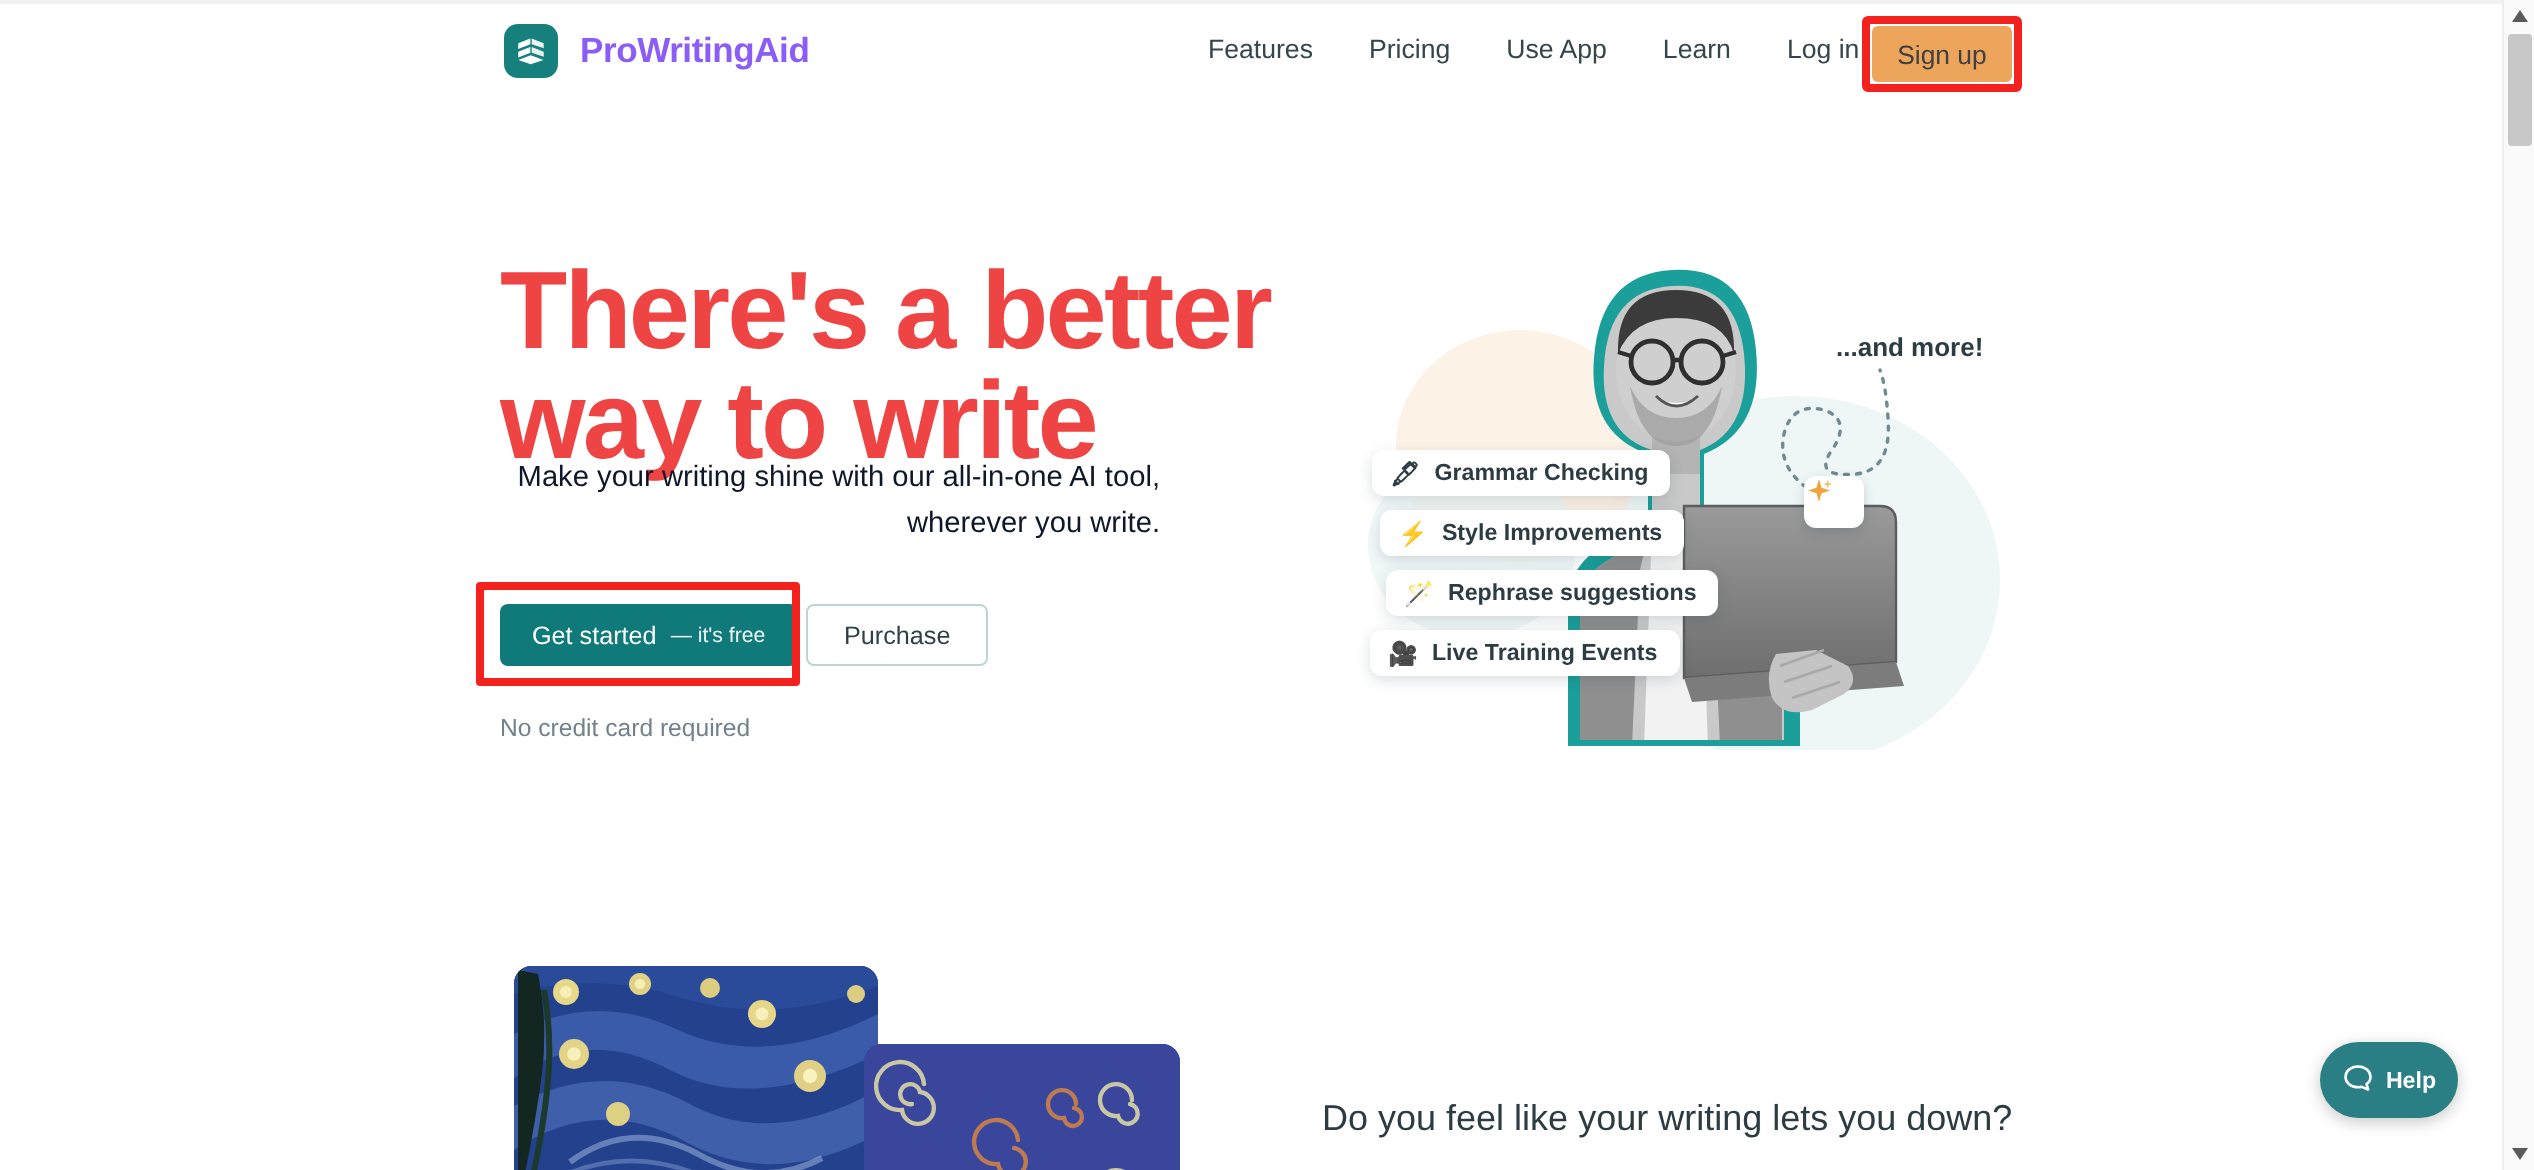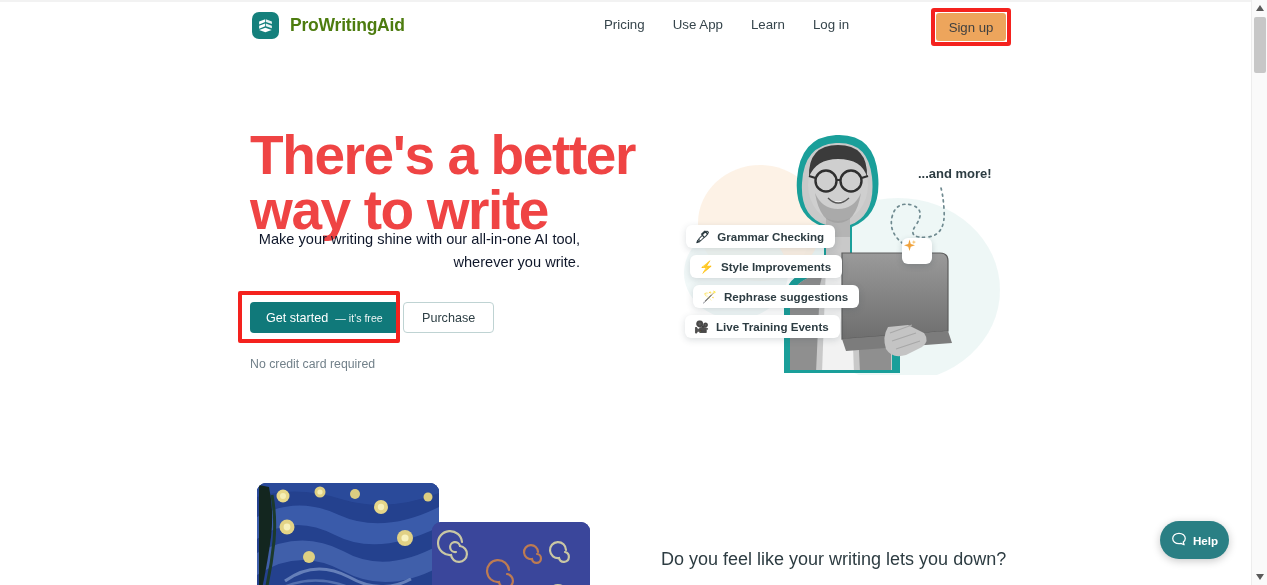--- a/index.html
+++ b/index.html
@@ -28,21 +28,21 @@
     position:absolute; left:252px; top:8px;
     display:flex; align-items:center; gap:11px;
   }
   #logo-mark {
     width:27px; height:27px; border-radius:7px;
     background:#15807c;
     display:flex; align-items:center; justify-content:center;
     flex:none;
   }
   #brand-name {
-    font-size:17.5px; font-weight:bold; color:#4d7c0f;
+    font-size:17.5px; font-weight:bold; color:#8b5cf6;
     letter-spacing:-0.2px; white-space:nowrap;
   }
 
   #nav {
     position:absolute; left:595px; top:0; height:42px;
     display:flex; align-items:center; gap:0;
   }
   .nav-link {
     font-size:13.3px; color:#36454c; padding:0 14px;
     white-space:nowrap; cursor:pointer; line-height:42px;
@@ -201,20 +201,21 @@
           <path d="M12.5 3.2 L21 6.5 L21 10.0 L12.5 7.2 Z" fill="#ffffff" opacity=".9"></path>
           <path d="M3 12.5 L11.5 9.2 L11.5 13.2 L3 16.5 Z" fill="#ffffff"></path>
           <path d="M12.5 9.2 L21 12.5 L21 16.0 L12.5 13.2 Z" fill="#ffffff" opacity=".9"></path>
           <path d="M3 18.4 L11.8 15.0 L20.8 18.4 L11.8 21.4 Z" fill="#ffffff"></path>
         </svg>
       </div>
       <div id="brand-name">ProWritingAid</div>
     </div>
 
     <nav id="nav">
+      <div class="nav-link">Features</div>
       <div class="nav-link">Pricing</div>
       <div class="nav-link">Use App</div>
       <div class="nav-link">Learn</div>
       <div class="nav-link">Log in</div>
     </nav>
 
     <div id="signup-wrap">
       <div id="signup-btn">Sign up</div>
       <div id="signup-annot"></div>
     </div>

